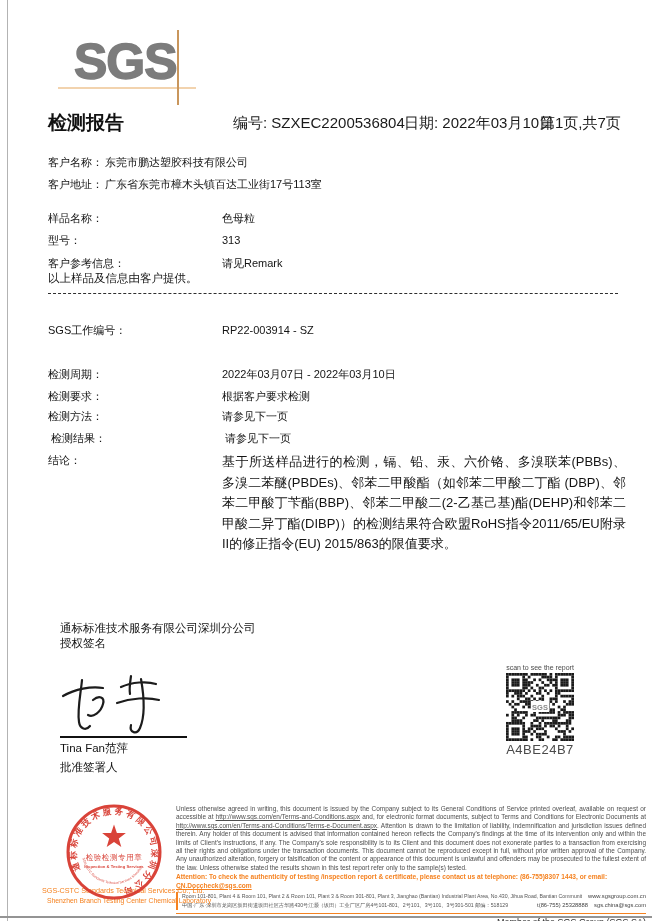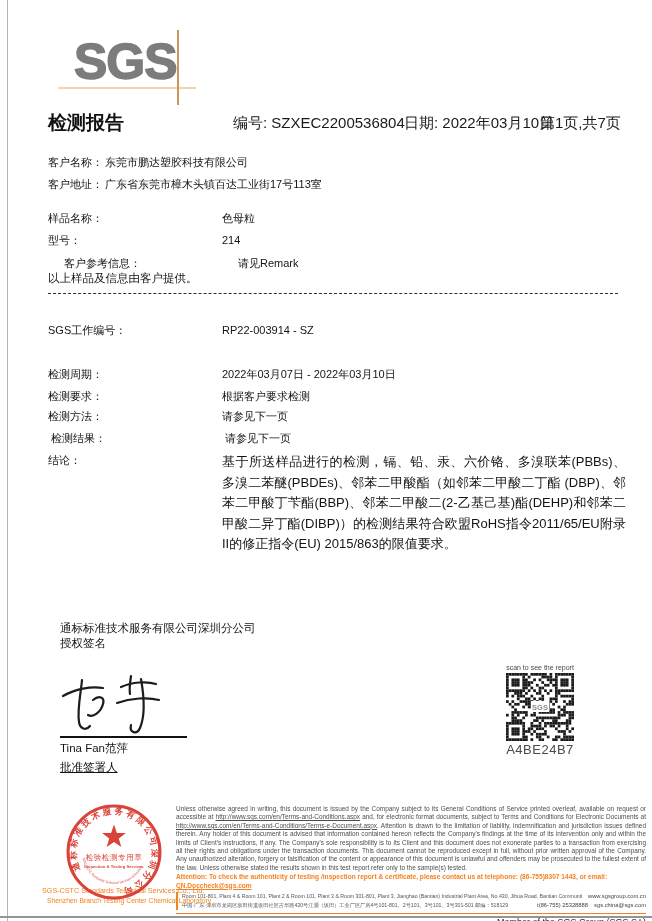--- a/index.html
+++ b/index.html
@@ -63,23 +63,23 @@
     <span class="lbl w1">客户地址：</span>
     <span>广东省东莞市樟木头镇百达工业街17号113室</span>
   </div>
 
   <div class="abs row" style="left:48px;top:211px;">
     <span class="lbl w2">样品名称：</span>
     <span>色母粒</span>
   </div>
   <div class="abs row" style="left:48px;top:233px;">
     <span class="lbl w2">型号：</span>
-    <span>214</span>
-  </div>
-  <div class="abs row" style="left:64px;top:256px;justify-content:flex-end;">
+    <span>313</span>
+  </div>
+  <div class="abs row" style="left:48px;top:256px;justify-content:flex-end;">
     <span class="lbl w2">客户参考信息：</span>
     <span>请见Remark</span>
   </div>
   <div class="abs note" style="left:48px;top:271px;">以上样品及信息由客户提供。</div>
 
   <div class="abs dashline" style="left:48px;top:293px;width:570px;"></div>
 
   <div class="abs row" style="left:48px;top:323px;">
     <span class="lbl w2">SGS工作编号：</span>
     <span>RP22-003914 - SZ</span>
@@ -113,21 +113,21 @@
       <path d="M27,10 C26,22 22,40 24,52 C25,59 31,61 35,56"></path>
       <path d="M38,30 C44,25 50,27 48,34 C46,42 38,48 33,45"></path>
       <path d="M66,17 C77,12 92,11 101,14"></path>
       <path d="M76,6 C75,13 74,19 75,24"></path>
       <path d="M62,33 C76,28 93,27 104,30"></path>
       <path d="M86,9 C89,26 91,44 85,58 C82,65 74,63 76,55"></path>
     </g>
   </svg>
   <div class="abs sig-line" style="left:60px;top:736px;width:127px;"></div>
   <div class="abs sig-company" style="left:60px;top:741px;">Tina Fan范萍</div>
-  <div class="abs sig-company" style="left:60px;top:760px;text-decoration:underline;">批准签署人</div>
+  <div class="abs sig-company" style="left:60px;top:760px;">批准签署人</div>
 
   <div class="abs qr-cap" style="left:488px;top:664px;width:104px;">scan to see the report</div>
   <svg class="abs" id="qr-svg" style="left:506px;top:673px;" width="68" height="68" viewBox="0 0 68 68">
       <g fill="#1a1a1a">
         <rect x="0.00" y="0.00" width="2.72" height="2.72"></rect>
         <rect x="2.72" y="0.00" width="2.72" height="2.72"></rect>
         <rect x="5.44" y="0.00" width="2.72" height="2.72"></rect>
         <rect x="8.16" y="0.00" width="2.72" height="2.72"></rect>
         <rect x="10.88" y="0.00" width="2.72" height="2.72"></rect>
         <rect x="13.60" y="0.00" width="2.72" height="2.72"></rect>

